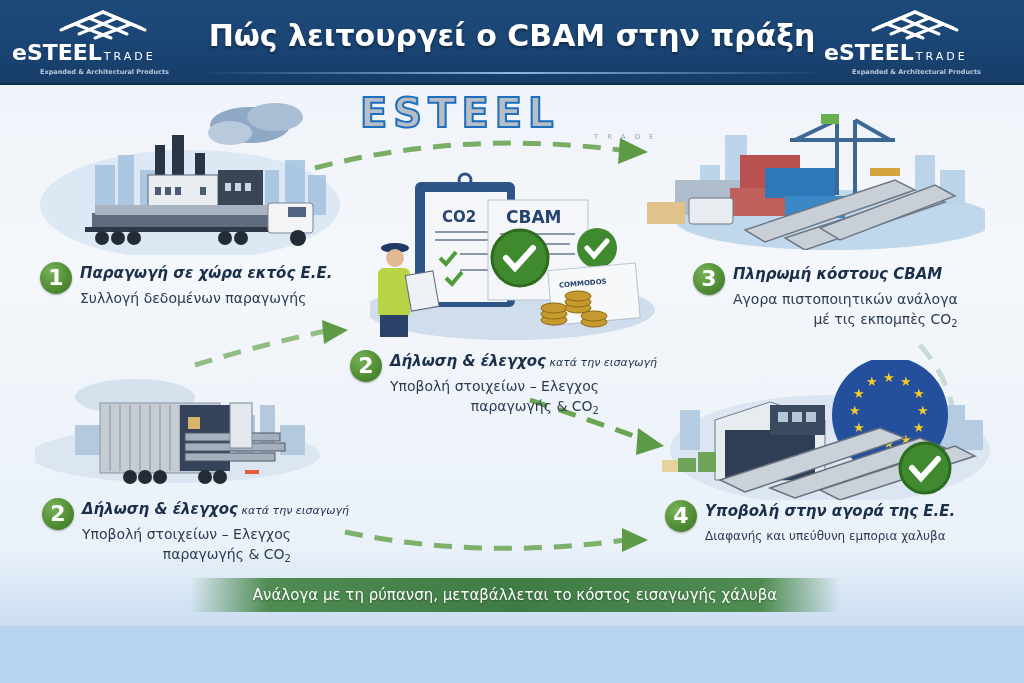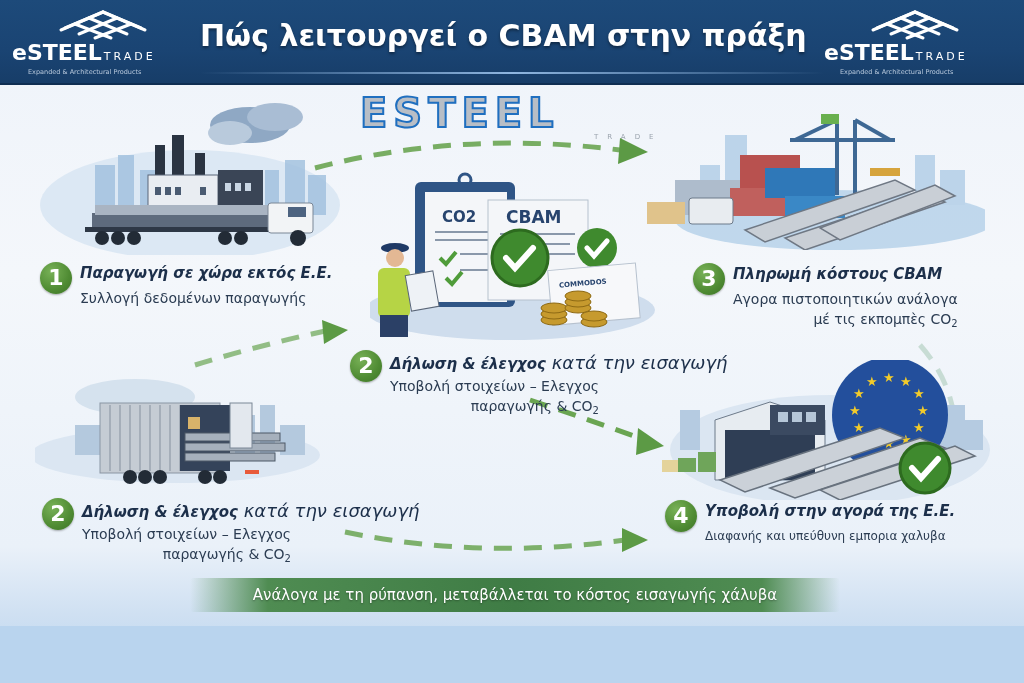--- a/index.html
+++ b/index.html
@@ -8,41 +8,41 @@
     font-family: "DejaVu Sans", sans-serif;
     background: linear-gradient(180deg, #eef3fa 0%, #f4f7fb 40%, #eaf1f9 80%, #cfe0f2 90%, #b9d4ee 100%);
     position: relative;
   }
   .header {
     position: absolute; left: 0; top: 0; width: 1024px; height: 85px;
     background: linear-gradient(180deg, #1d4a7a 0%, #1a4473 60%, #173d68 100%);
     border-bottom: 2px solid #0f2e52;
   }
   .header .title {
-    position: absolute; left: 200px; width: 624px; top: 18px; text-align: left;
+    position: absolute; left: 200px; width: 624px; top: 18px; text-align: center;
     color: #ffffff; font-family: "DejaVu Sans", sans-serif; font-weight: bold; font-size: 30px;
     text-shadow: 0 2px 3px rgba(0,0,0,0.4);
   }
   .header .title-rule {
     position: absolute; left: 200px; width: 624px; top: 72px; height: 2px;
     background: linear-gradient(90deg, rgba(150,190,230,0) 0%, #8fb6e0 50%, rgba(150,190,230,0) 100%);
   }
   .logo { position: absolute; top: 6px; width: 190px; height: 72px; }
   .logo.left { left: 8px; }
   .logo.right { right: 14px; }
   .logo svg.roof { position: absolute; left: 45px; top: 2px; }
   .logo .brand {
     position: absolute; left: 4px; top: 34px; color: #fff; white-space: nowrap;
     font-family: "DejaVu Sans", sans-serif;
     text-align: center;
   }
   .logo .brand .e-steel { font-size: 22px; font-weight: bold; letter-spacing: 0px; }
   .logo .brand .trade { font-size: 11px; letter-spacing: 3px; margin-left: 2px; }
   .logo .tagline {
-    position: absolute; left: 20px; top: 62px; color: #b7c8dc; font-size: 6.5px; white-space: nowrap;
+    position: absolute; left: 32px; top: 62px; color: #b7c8dc; font-size: 6.5px; white-space: nowrap; font-weight: bold;
   }
 
   .center-logo {
     position: absolute; left: 352px; top: 90px; width: 320px; height: 50px;
   }
   .center-logo .word {
     font-family: "DejaVu Sans", sans-serif; font-weight: bold; font-size: 40px;
     letter-spacing: 6px; color: #b8bec6;
     -webkit-text-stroke: 2px #1f6fc0;
     text-shadow: 0 0 1px #0d3c74;
@@ -55,21 +55,21 @@
   .scene { position: absolute; }
   .step { position: absolute; }
   .badge {
     position: absolute; width: 32px; height: 32px; border-radius: 50%;
     background: radial-gradient(circle at 35% 30%, #78b157 0%, #4f8b33 60%, #3c7226 100%);
     color: #fff; font-weight: bold; font-size: 22px; line-height: 32px; text-align: center;
     box-shadow: 0 1px 2px rgba(0,0,0,0.3);
   }
   .step .head { position: absolute; left: 40px; top: 2px; white-space: nowrap; color: #1c2f4a; font-size: 15px; font-style: italic; }
   .step .head b { font-weight: bold; }
-  .step .head .rest { font-size: 18px; font-weight: normal; }
+  .step .head .rest { font-size: 11px; font-weight: normal; }
   .step .desc { position: absolute; left: 40px; top: 26px; color: #2b3c52; font-size: 14px; line-height: 20px; white-space: nowrap; text-align: right; }
   sub.co { font-size: 10px; vertical-align: -3px; }
 
   .banner {
     position: absolute; left: 190px; top: 578px; width: 650px; height: 34px;
     background: linear-gradient(90deg, rgba(80,140,80,0) 0%, #4f8c52 12%, #3f7c45 50%, #4f8c52 88%, rgba(80,140,80,0) 100%);
     border-radius: 4px;
   }
   .banner span {
     display: block; text-align: center; color: #fff; font-size: 15px; line-height: 34px;

